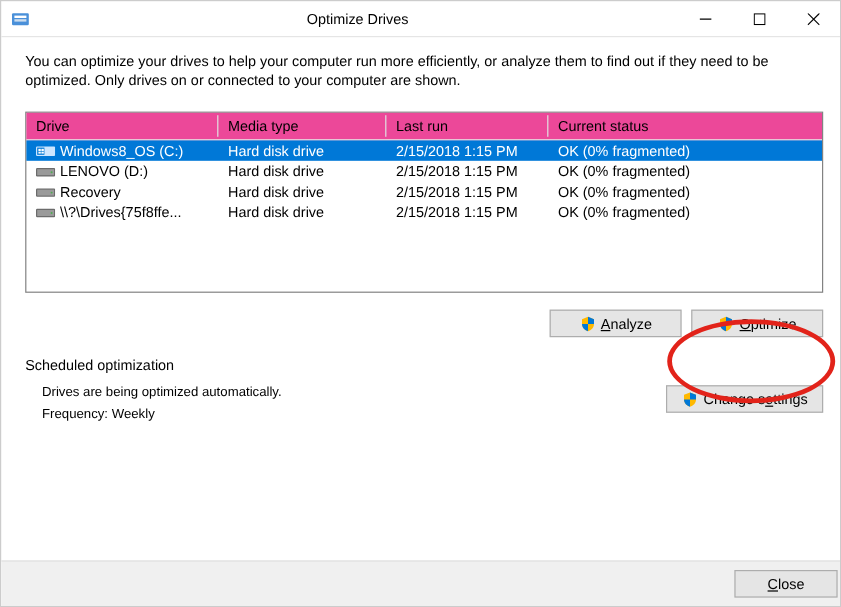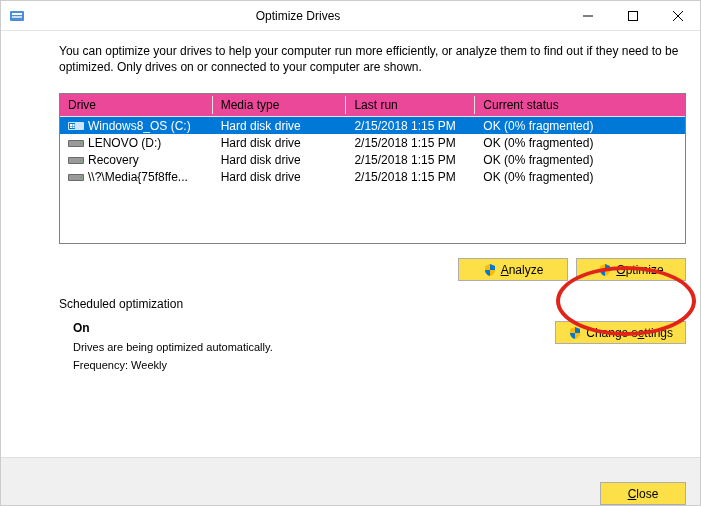--- a/index.html
+++ b/index.html
@@ -4,50 +4,50 @@
 <style>
 * { margin: 0; padding: 0; box-sizing: border-box; font-family: "Segoe UI", Tahoma, sans-serif; font-size: 12px; }
 body { background: #fff; width: 701px; height: 506px; position: relative; border: 1px solid #ccc; overflow: hidden; }
 
 .titlebar { height: 30px; display: flex; align-items: center; padding-left: 8px; border-bottom: 1px solid #e5e5e5; text-align: center; }
 .titlebar .app-icon { width: 16px; height: 16px; margin-right: 6px; }
 .titlebar .title { flex: 1; font-size: 12px; }
 .titlebar .win-controls { display: flex; }
 .titlebar .win-btn { width: 45px; height: 29px; display: flex; align-items: center; justify-content: center; color: #000; }
 
-.content { padding: 12px 14px 0 30px; margin-left: 28px; }
+.content { padding: 12px 14px 0 20px; }
 .desc { font-size: 12px; line-height: 1.35; margin-bottom: 18px; color: #000; }
 
 .section-label { font-size: 12px; margin-bottom: 4px; }
 
 .table-box { border: 1px solid #828282; background: #fff; }
 .table-header { display: flex; background: #ec4899; border-bottom: 1px solid #e5e5e5; }
 .table-header .th { padding: 4px 8px; font-size: 12px; position: relative; }
 .table-header .th:not(:last-child)::after { content: ""; position: absolute; right: 0; top: 2px; bottom: 2px; width: 1px; background: #e0e0e0; }
 .col-drive { width: 160px; }
 .col-media { width: 140px; }
 .col-last { width: 135px; }
 .col-status { width: 220px; }
 
 .table-body { padding-bottom: 58px; }
 .row { display: flex; align-items: center; height: 17px; text-align: right; }
 .row.selected { background: #0078d7; color: #fff; }
 .row .td { padding: 0 8px; font-size: 12px; white-space: nowrap; overflow: hidden; display: flex; align-items: center; }
 .drive-icon { width: 16px; height: 12px; margin-right: 4px; flex-shrink: 0; }
 
 .btn-row { display: flex; justify-content: flex-end; gap: 8px; margin-top: 14px; margin-bottom: 16px; }
-.btn { min-width: 110px; height: 23px; background: #fde047; border: 1px solid #adadad; display: flex; align-items: center; justify-content: center; gap: 4px; font-size: 12px; cursor: pointer; padding: 0 12px; }
+.btn { min-width: 110px; height: 23px; background: #e5e5e5; border: 1px solid #adadad; display: flex; align-items: center; justify-content: center; gap: 4px; font-size: 12px; cursor: pointer; padding: 0 12px; }
 .shield-icon { width: 14px; height: 14px; }
 
 .sched-label { font-size: 12px; margin-bottom: 10px; }
 .sched-body { display: flex; justify-content: space-between; padding-left: 14px; }
 .sched-text b { font-weight: 600; display: block; margin-bottom: 6px; }
 .sched-text div { margin-bottom: 6px; font-size: 11px; }
 
-.footer { position: absolute; bottom: 0; left: 0; right: 0; height: 48px; background: #f0f0f0; border-top: 1px solid #dfdfdf; display: flex; align-items: flex-end; justify-content: flex-end; padding-right: 14px; }
+.footer { position: absolute; bottom: 0; left: 0; right: 0; height: 38px; background: #f0f0f0; border-top: 1px solid #dfdfdf; display: flex; align-items: center; justify-content: flex-end; padding-right: 2px; }
 
 .highlight-ellipse { position: absolute; width: 140px; height: 70px; border: 4px solid #e2231a; border-radius: 50%; left: 555px; top: 265px; pointer-events: none; }
 
 u.ak { text-decoration: underline; }
 </style>
 </head>
 <body>
 
 <div class="titlebar">
   <span class="app-icon">
@@ -132,21 +132,21 @@
           <div class="td col-last">2/15/2018 1:15 PM</div>
           <div class="td col-status">OK (0% fragmented)</div>
         </div>
         <div class="row">
           <div class="td col-drive">
             <span class="drive-icon"><svg viewBox="0 0 16 12">
                 <rect x="0" y="3" width="16" height="7" rx="1" fill="#6b6b6b"></rect>
                 <rect x="1" y="4" width="14" height="5" fill="#9a9a9a"></rect>
                 <circle cx="13" cy="6.5" r="0.8" fill="#4caf50"></circle>
               </svg></span>
-            <span>\\?\Media{75f8ffe...</span>
+            <span>\\?\Drives{75f8ffe...</span>
           </div>
           <div class="td col-media">Hard disk drive</div>
           <div class="td col-last">2/15/2018 1:15 PM</div>
           <div class="td col-status">OK (0% fragmented)</div>
         </div>
       </div>
   </div>
 
   <div class="btn-row">
     <button class="btn">
@@ -163,21 +163,20 @@
             <path d="M7 1 L12 3 V7 L7 7 Z" fill="#0078d7"></path>
             <path d="M7 7 L7 13 C4.5 12.5 2 10 2 7 Z" fill="#0078d7"></path>
           </svg></span>
       <span><u class="ak">O</u>ptimize</span>
     </button>
   </div>
 
   <div class="sched-label">Scheduled optimization</div>
   <div class="sched-body">
     <div class="sched-text">
-      <b>On</b>
       <div>Drives are being optimized automatically.</div>
       <div>Frequency: Weekly</div>
     </div>
     <div>
       <button class="btn" style="min-width:128px">
         <span class="shield-icon"><svg viewBox="0 0 14 14">
               <path d="M7 1 L12 3 V7 C12 10 9.5 12.5 7 13 C4.5 12.5 2 10 2 7 V3 Z" fill="#ffb900"></path>
               <path d="M7 1 L12 3 V7 L7 7 Z" fill="#0078d7"></path>
               <path d="M7 7 L7 13 C4.5 12.5 2 10 2 7 Z" fill="#0078d7"></path>
             </svg></span>

